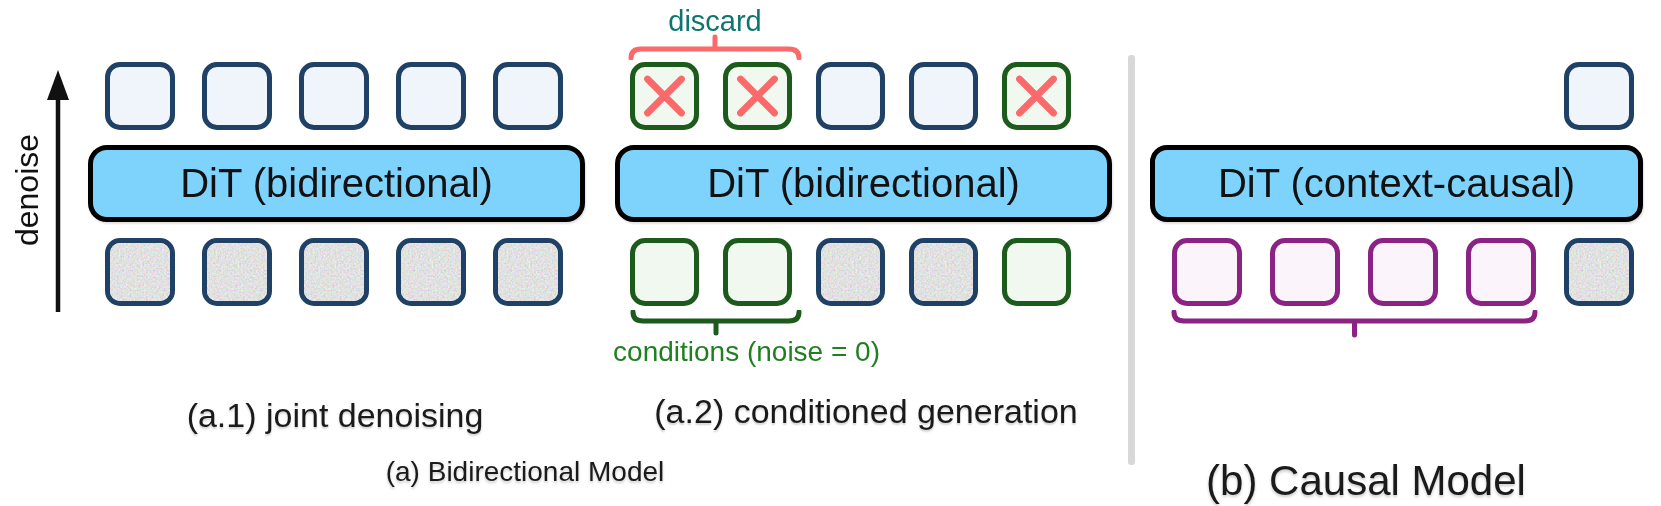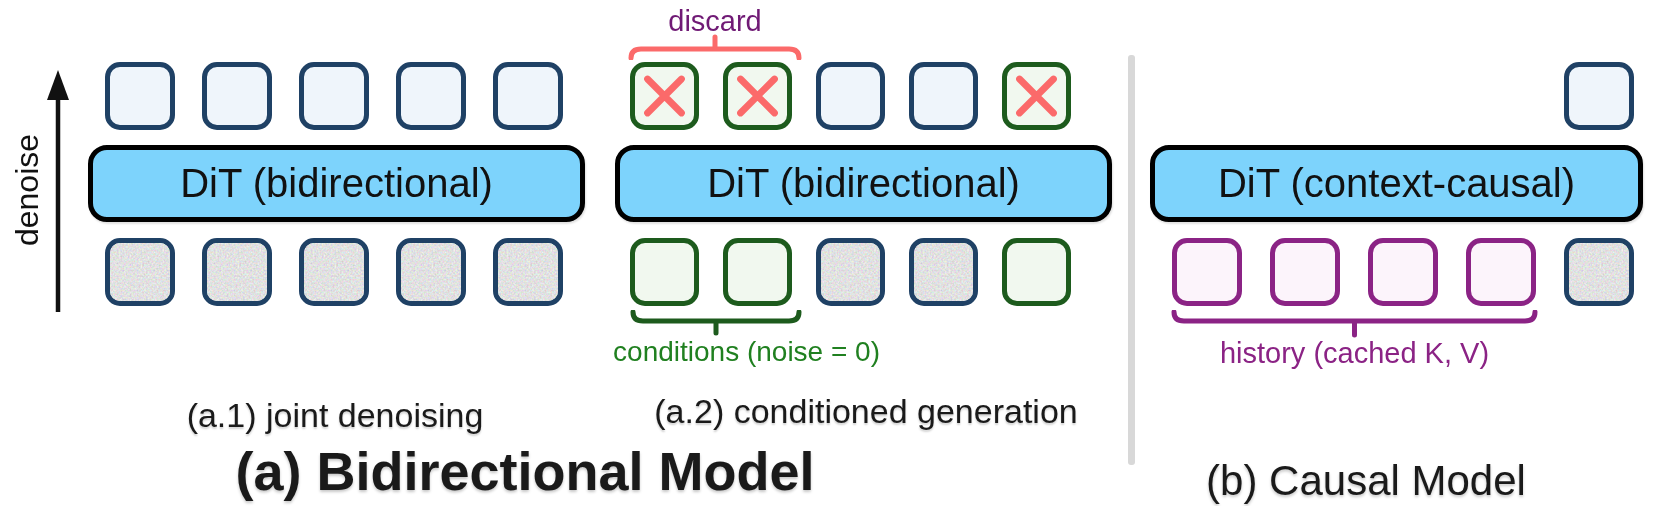--- a/index.html
+++ b/index.html
@@ -24,39 +24,39 @@
   .noisefill{position:absolute;inset:0;width:100%;height:100%;display:block;}
   
   .dit{
     position:absolute;height:77px;box-sizing:border-box;
     background:#7dd3fc;border:5px solid #000;border-radius:19px;
     display:flex;align-items:center;justify-content:center;
     font-size:40px;color:#111;box-shadow:1px 2px 2px rgba(0,0,0,0.12);
   }
   #dit-a1{left:88px;top:145px;width:497px;}
   #dit-a2{left:615px;top:145px;width:497px;}
-  #dit-b{left:1150px;top:145px;width:493px;}
+  #dit-b{left:1150px;top:145px;width:493px;border-radius:17px;}
   
   #row-a1-top{left:105px;top:62px;}
   #row-a1-bottom{left:105px;top:238px;}
   #row-a2-top{left:630px;top:62px;}
   #row-a2-bottom{left:630px;top:238px;}
   #row-b-top{left:1564px;top:62px;}
   #row-b-bottom{left:1172px;top:238px;}
   
   .label{position:absolute;text-align:center;line-height:1.15;}
-  .lbl-salmon{color:#701a75;}
+  .lbl-salmon{color:#0f766e;}
   .lbl-green{color:#208020;}
   .lbl-purple{color:#8b2385;}
   #lbl-discard{left:628px;width:174px;top:5px;font-size:29px;}
   #lbl-conditions{left:535px;width:345px;top:336px;font-size:28px;text-align:right;}
   #lbl-history{left:1171px;width:367px;top:337px;font-size:29px;}
   #cap-a1{left:135px;width:400px;top:396px;font-size:34px;text-shadow:0 2px 2px rgba(0,0,0,0.18);}
   #cap-a2{left:641px;width:450px;top:392px;font-size:34px;text-shadow:0 2px 2px rgba(0,0,0,0.18);}
-  #cap-a{left:175px;width:700px;top:440px;font-size:54px;text-shadow:0 2px 3px rgba(0,0,0,0.22);font-weight:bold;}
+  #cap-a{left:175px;width:700px;top:456px;font-size:28px;text-shadow:0 2px 3px rgba(0,0,0,0.22);}
   #cap-b{left:1116px;width:500px;top:440px;font-size:42px;text-shadow:0 2px 3px rgba(0,0,0,0.22);margin-top:17px;}
   
   .brace{position:absolute;}
   .brace path{fill:none;stroke-width:5;stroke-linecap:round;stroke-linejoin:round;}
   #brace-discard{left:628px;top:34px;width:174px;height:26px;}
   #brace-discard path{stroke:#fb6a6a;}
   #brace-conditions{left:630px;top:310px;width:172px;height:26px;}
   #brace-conditions path{stroke:#1d5b1d;}
   #brace-history{left:1171px;top:310px;width:367px;height:28px;}
   #brace-history path{stroke:#8b2385;}
@@ -197,16 +197,15 @@
       <div class="tok tok-history"></div>
       <div class="tok tok-noise">
         <svg class="noisefill">
           <rect width="100%" height="100%" filter="url(#noiseF)"></rect>
         </svg>
       </div>
     </div>
   <svg class="brace" id="brace-history" viewBox="0 0 367 28">
     <path d="M3 2 Q3 11 13 11 H354 Q364 11 364 2 M183.5 11 V25"></path>
   </svg>
-  <div class="label lbl-purple" id="lbl-history">history (cached K, V)</div>
   <div class="label" id="cap-b">(b) Causal Model</div>
 
 </div>
 
 </body></html>

